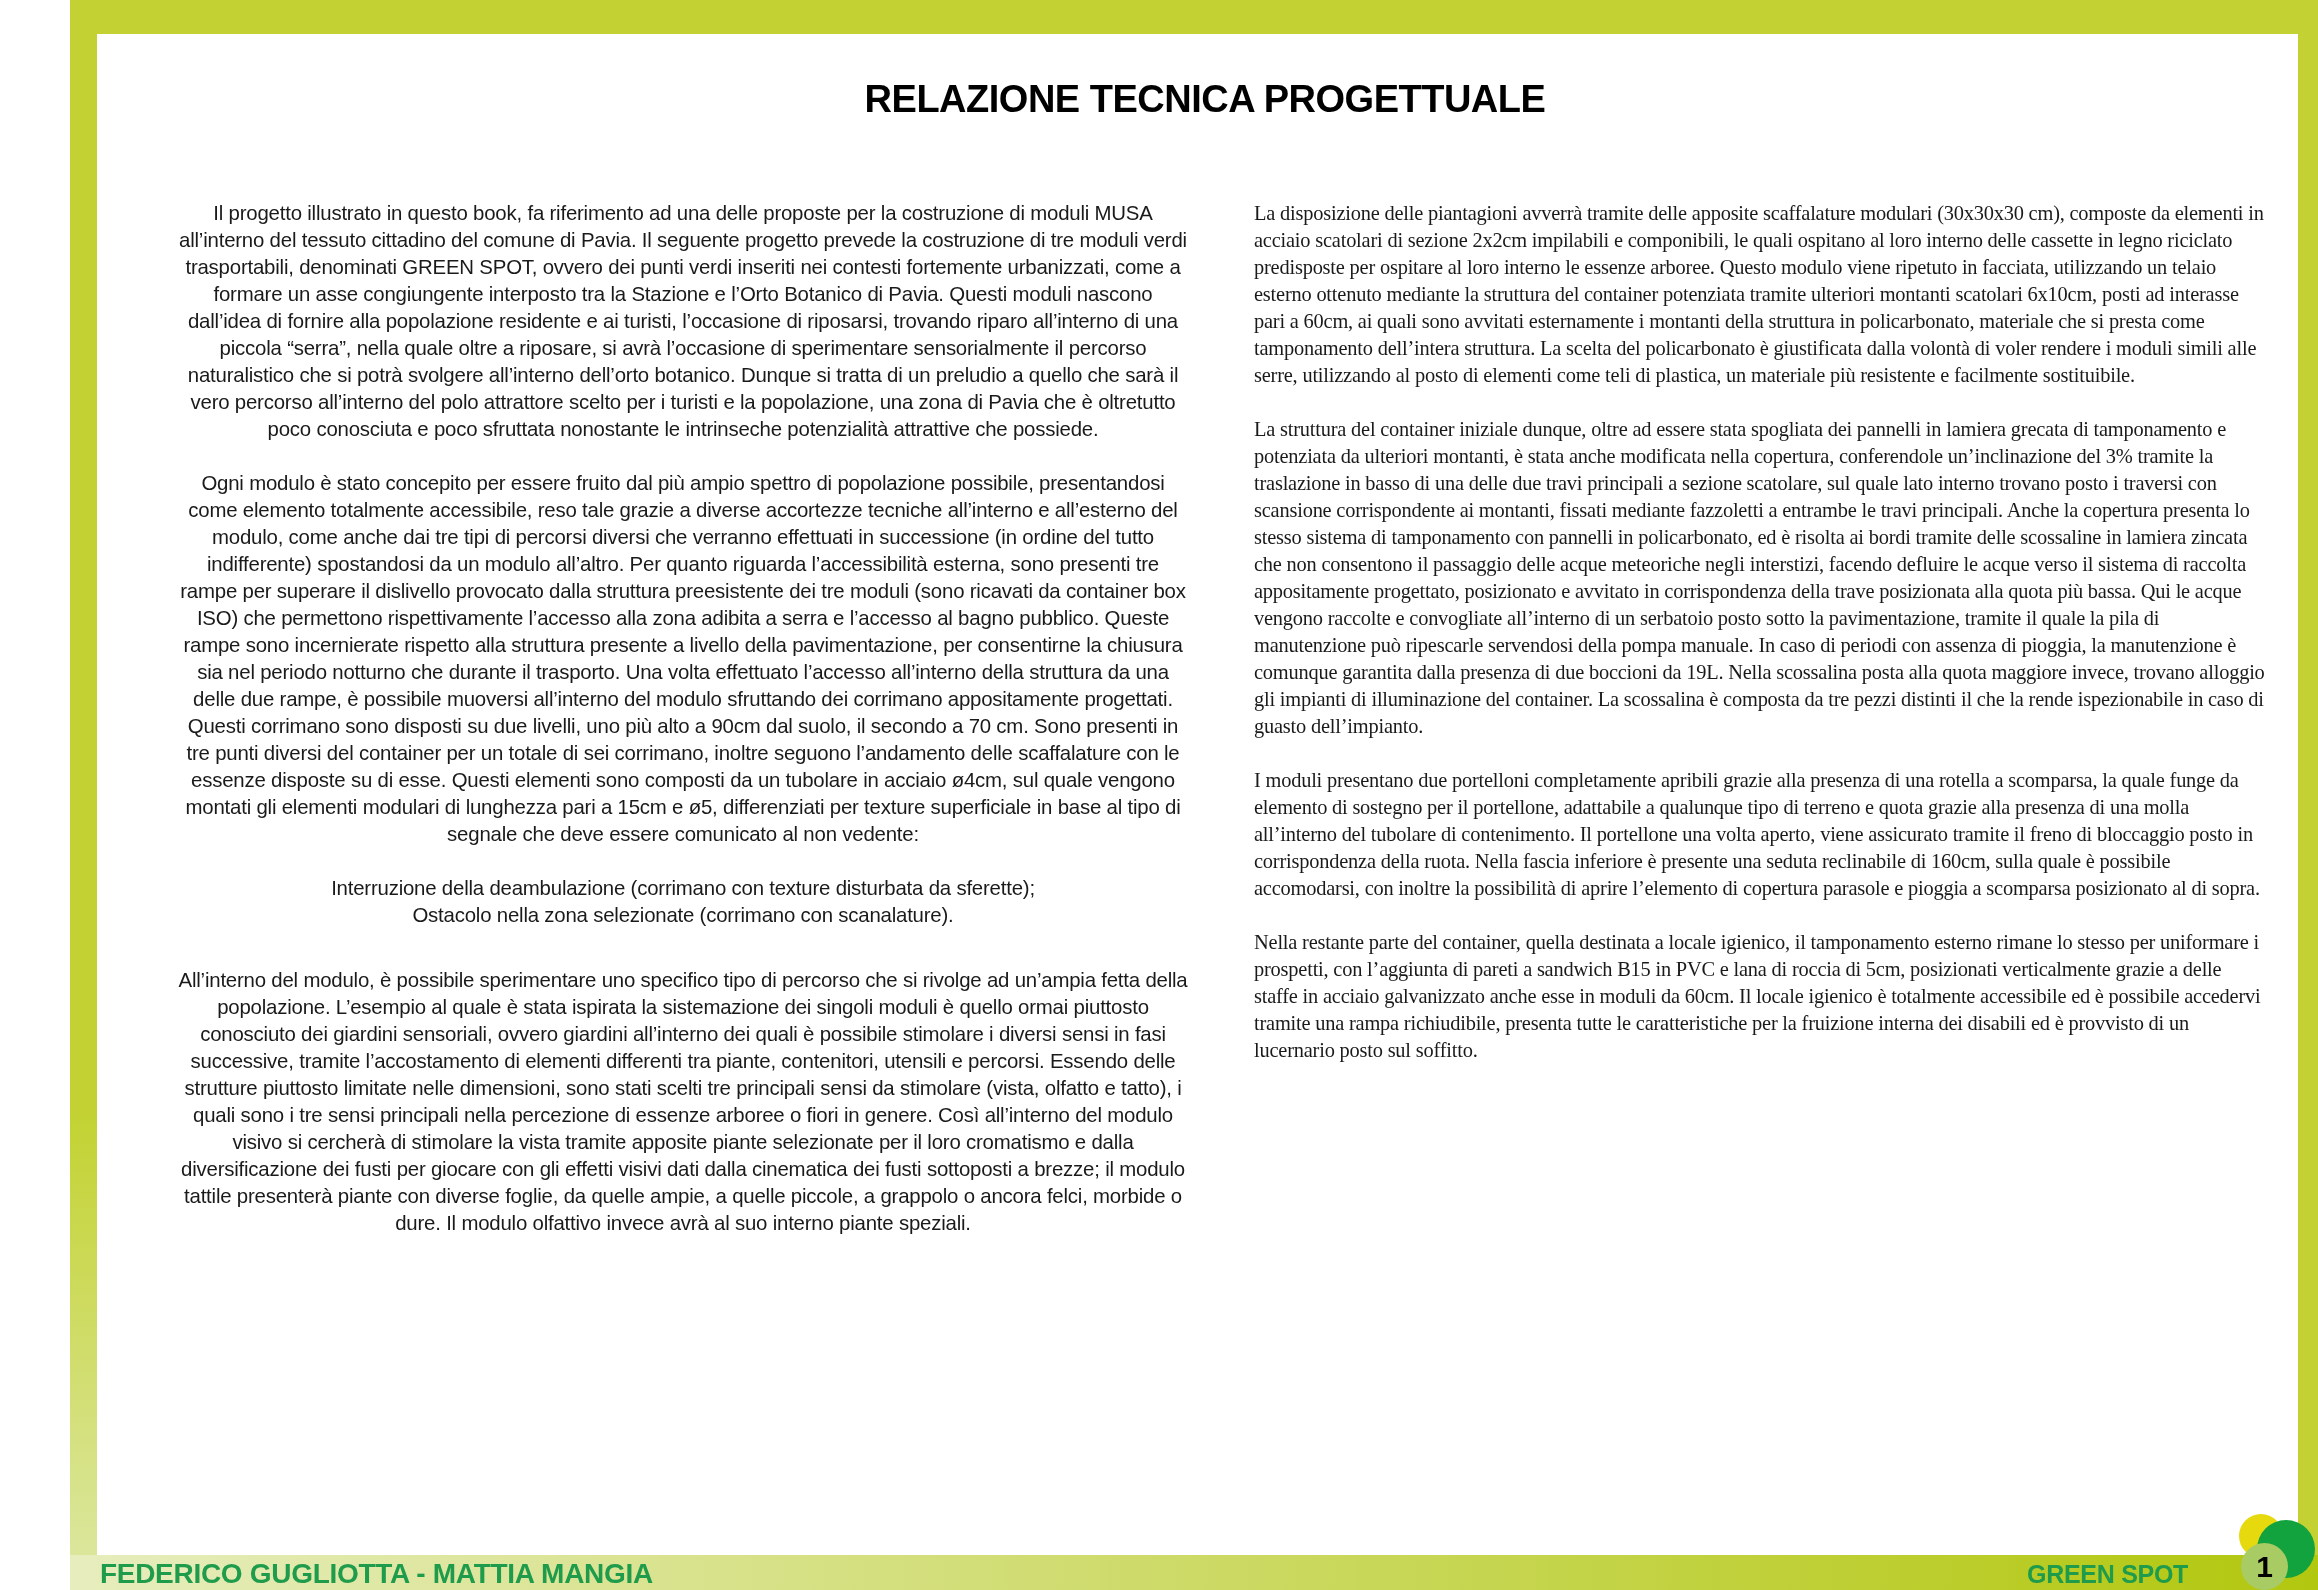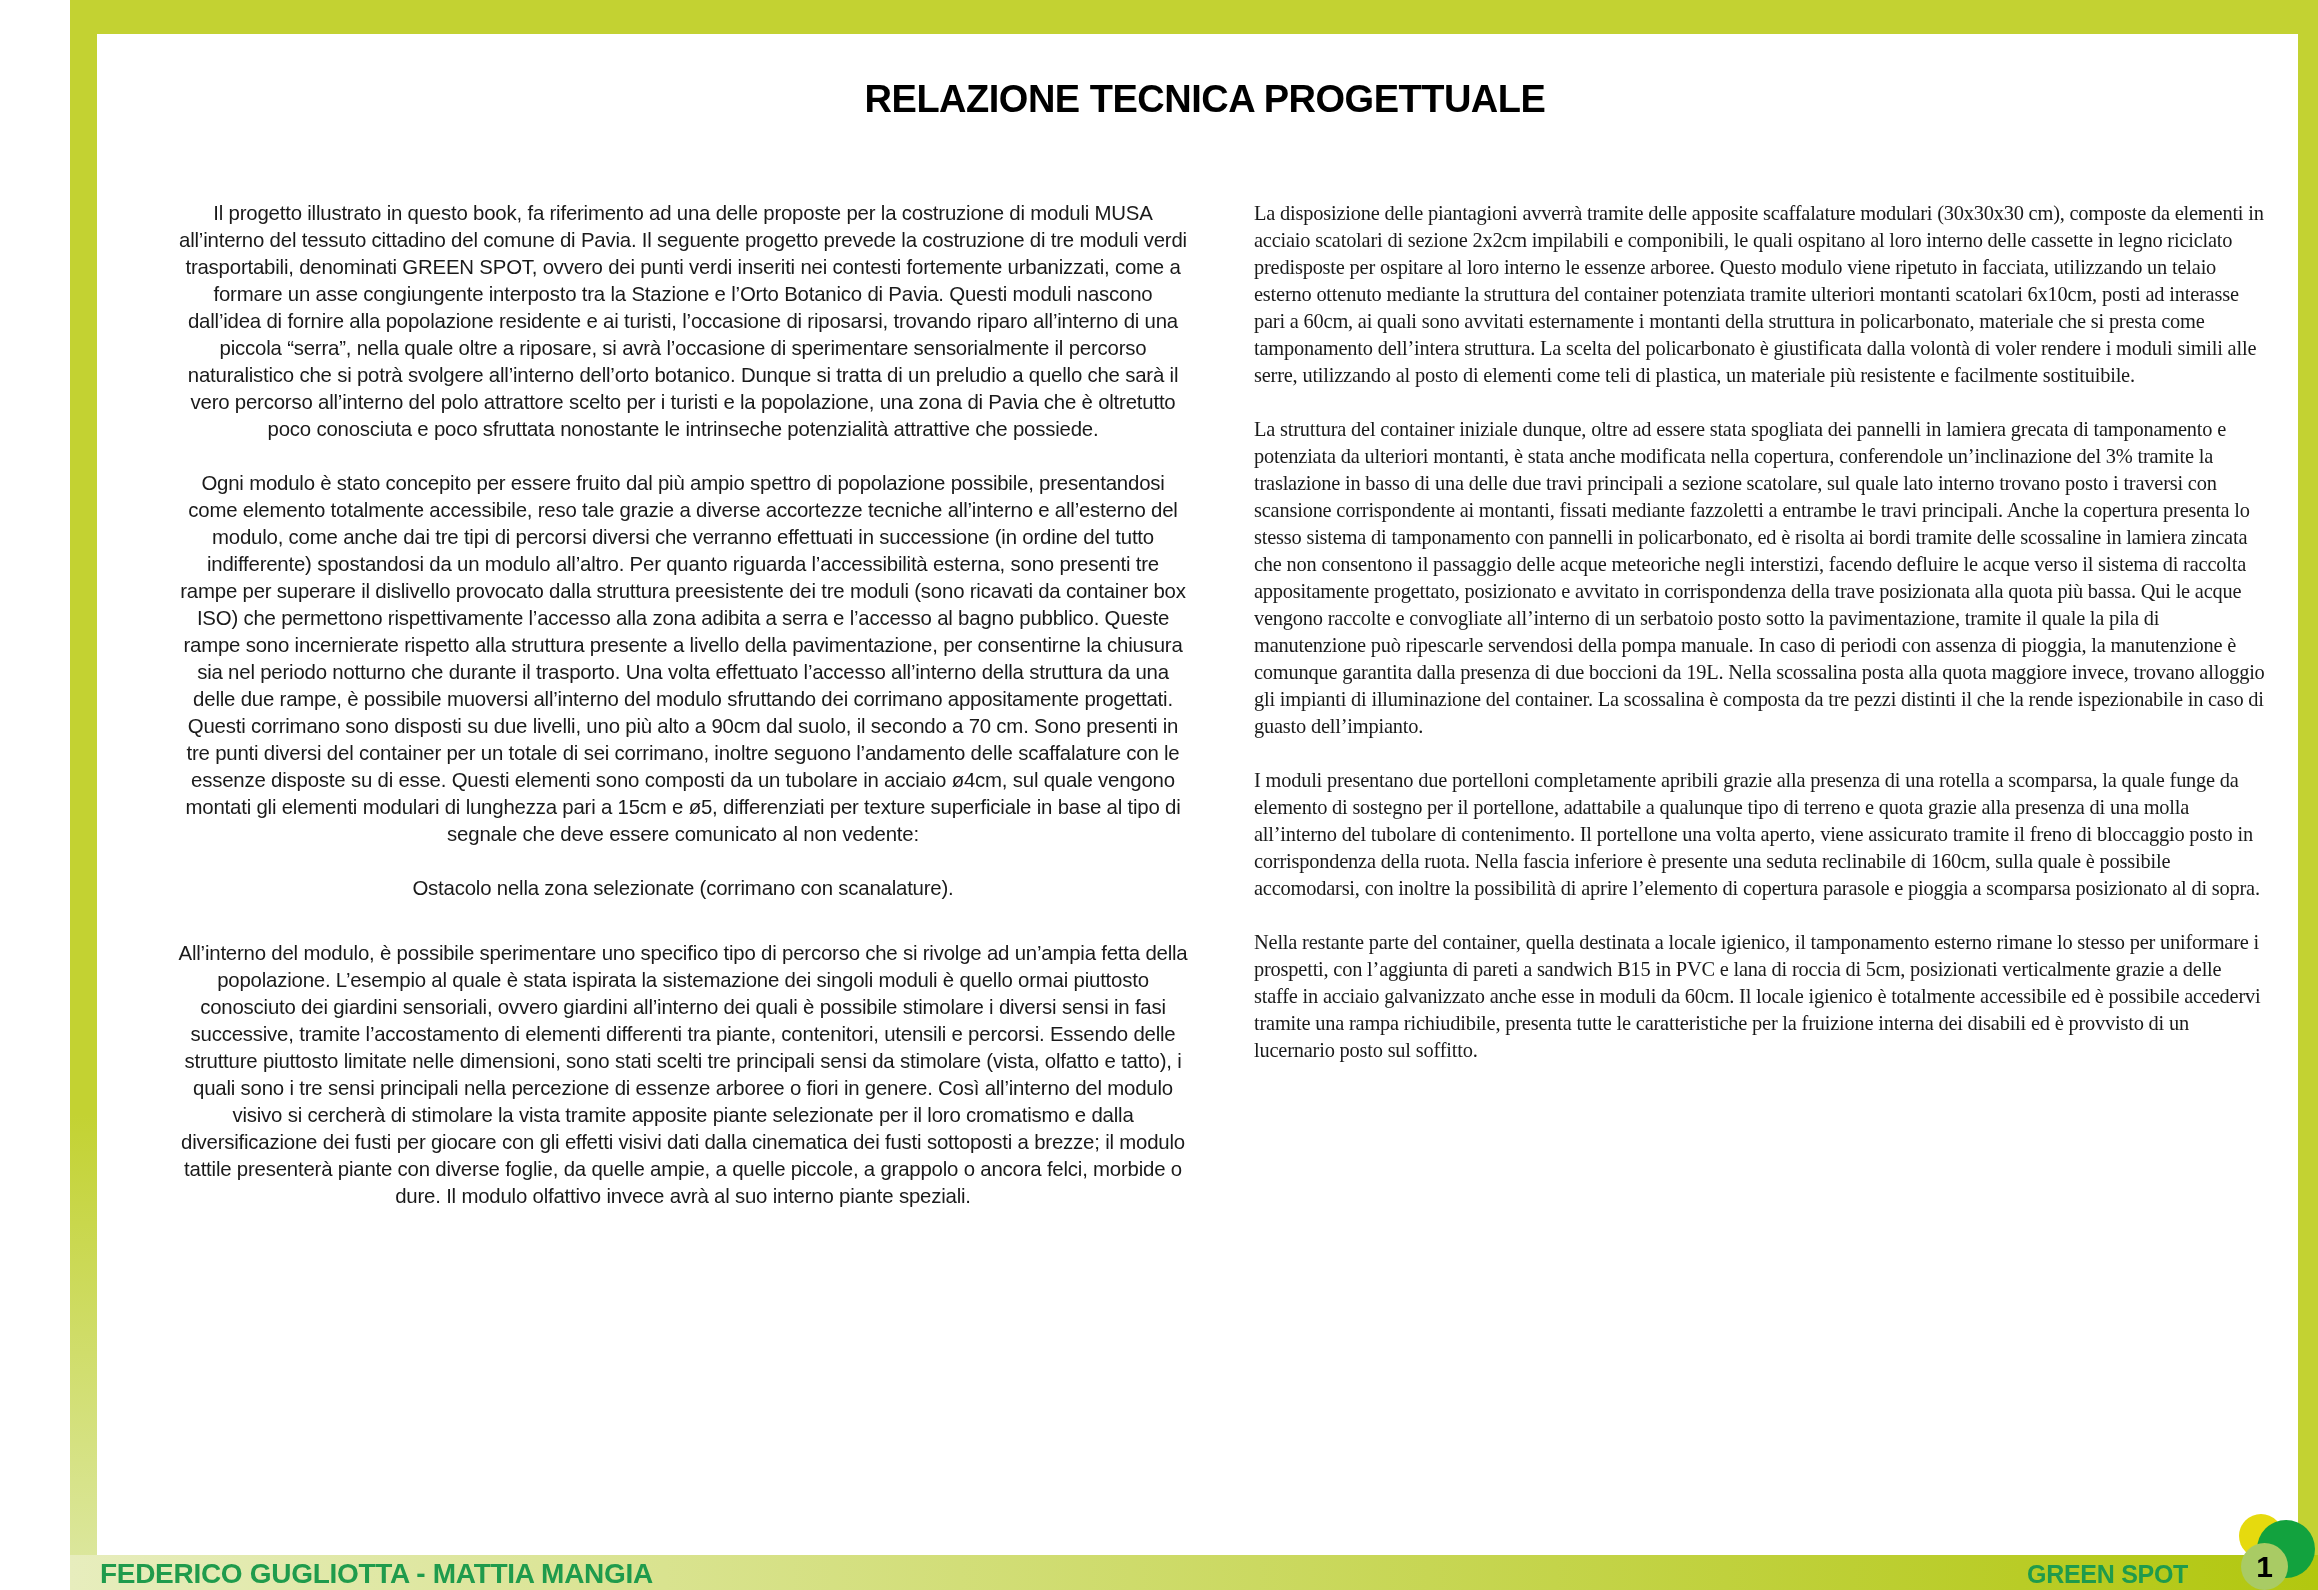--- a/index.html
+++ b/index.html
@@ -101,20 +101,21 @@
 <div class="bar-top"></div>
 <div class="bar-left"></div>
 <div class="bar-right"></div>
 
 <div class="page-title">RELAZIONE TECNICA PROGETTUALE</div>
 
 <div class="col col-left">
   <p>Il progetto illustrato in questo book, fa riferimento ad una delle proposte per la costruzione di moduli MUSA all’interno del tessuto cittadino del comune di Pavia. Il seguente progetto prevede la costruzione di tre moduli verdi trasportabili, denominati GREEN SPOT, ovvero dei punti verdi inseriti nei contesti fortemente urbanizzati, come a formare un asse congiungente interposto tra la Stazione e l’Orto Botanico di Pavia. Questi moduli nascono dall’idea di fornire alla popolazione residente e ai turisti, l’occasione di riposarsi, trovando riparo all’interno di una piccola “serra”, nella quale oltre a riposare, si avrà l’occasione di sperimentare sensorialmente il percorso naturalistico che si potrà svolgere all’interno dell’orto botanico. Dunque si tratta di un preludio a quello che sarà il vero percorso all’interno del polo attrattore scelto per i turisti e la popolazione, una zona di Pavia che è oltretutto poco conosciuta e poco sfruttata nonostante le intrinseche potenzialità attrattive che possiede.</p>
   <p>Ogni modulo è stato concepito per essere fruito dal più ampio spettro di popolazione possibile, presentandosi come elemento totalmente accessibile, reso tale grazie a diverse accortezze tecniche all’interno e all’esterno del modulo, come anche dai tre tipi di percorsi diversi che verranno effettuati in successione (in ordine del tutto indifferente) spostandosi da un modulo all’altro. Per quanto riguarda l’accessibilità esterna, sono presenti tre rampe per superare il dislivello provocato dalla struttura preesistente dei tre moduli (sono ricavati da container box ISO) che permettono rispettivamente l’accesso alla zona adibita a serra e l’accesso al bagno pubblico. Queste rampe sono incernierate rispetto alla struttura presente a livello della pavimentazione, per consentirne la chiusura sia nel periodo notturno che durante il trasporto. Una volta effettuato l’accesso all’interno della struttura da una delle due rampe, è possibile muoversi all’interno del modulo sfruttando dei corrimano appositamente progettati. Questi corrimano sono disposti su due livelli, uno più alto a 90cm dal suolo, il secondo a 70 cm.  Sono presenti in tre punti diversi del container per un totale di sei corrimano, inoltre seguono l’andamento delle scaffalature con le essenze disposte su di esse. Questi elementi sono composti da un  tubolare in acciaio ø4cm, sul quale vengono montati gli elementi modulari di lunghezza pari a 15cm e ø5, differenziati per texture superficiale in base al tipo di segnale che deve essere comunicato al non vedente:</p>
   <div class="signal-list">
+    <p>Interruzione della deambulazione (corrimano con texture disturbata da sferette);</p>
     <p>Ostacolo nella zona selezionate (corrimano con scanalature).</p>
   </div>
   <p>All’interno del modulo, è possibile sperimentare uno specifico tipo di percorso che si rivolge ad un’ampia fetta della popolazione. L’esempio al quale è stata ispirata la sistemazione dei singoli moduli è quello ormai piuttosto conosciuto dei giardini sensoriali, ovvero giardini all’interno dei quali è possibile stimolare i diversi sensi in fasi successive, tramite l’accostamento di elementi differenti tra piante, contenitori, utensili e percorsi. Essendo delle strutture piuttosto limitate nelle dimensioni, sono stati scelti tre principali sensi da stimolare (vista, olfatto e tatto), i quali sono i tre sensi principali nella percezione di essenze arboree o fiori in genere. Così all’interno del modulo visivo si cercherà di stimolare la vista tramite apposite piante selezionate per il loro cromatismo e dalla diversificazione dei fusti per giocare con gli effetti visivi dati dalla cinematica dei fusti sottoposti a brezze; il modulo tattile presenterà piante con diverse foglie, da quelle ampie, a quelle piccole, a grappolo o ancora felci, morbide o dure. Il modulo olfattivo invece avrà al suo interno piante speziali.</p>
 </div>
 
 <div class="col col-right">
   <p>La disposizione delle piantagioni avverrà tramite delle apposite scaffalature modulari (30x30x30 cm), composte da elementi in acciaio scatolari di sezione 2x2cm impilabili e componibili, le quali ospitano al loro interno delle cassette in legno riciclato predisposte per ospitare al loro interno le essenze arboree. Questo modulo viene ripetuto in facciata, utilizzando un telaio esterno ottenuto mediante la struttura del container potenziata tramite ulteriori montanti scatolari 6x10cm, posti ad interasse pari a 60cm, ai quali sono avvitati esternamente i montanti della struttura in policarbonato, materiale che si presta come tamponamento dell’intera struttura. La scelta del policarbonato è giustificata dalla volontà di voler rendere i moduli simili alle serre, utilizzando al posto di elementi come teli di plastica, un materiale più resistente e facilmente sostituibile.</p>
   <p>La struttura del container iniziale dunque, oltre ad essere stata spogliata dei pannelli in lamiera grecata di tamponamento e potenziata da ulteriori montanti, è stata anche modificata nella copertura, conferendole un’inclinazione del 3% tramite la traslazione in basso di una delle due travi principali a sezione scatolare, sul quale lato interno trovano posto i traversi con scansione corrispondente ai montanti, fissati mediante fazzoletti a entrambe le travi principali. Anche la copertura presenta lo stesso sistema di tamponamento con pannelli in policarbonato, ed è risolta ai bordi tramite delle scossaline in lamiera zincata che non consentono il passaggio delle acque meteoriche negli interstizi, facendo defluire le acque verso il sistema di raccolta appositamente progettato, posizionato e avvitato in corrispondenza della trave posizionata alla quota più bassa. Qui le acque vengono raccolte e convogliate all’interno di un serbatoio posto sotto la pavimentazione, tramite il quale la pila di manutenzione può ripescarle servendosi della pompa manuale. In caso di periodi con assenza di pioggia, la manutenzione è comunque garantita dalla presenza di due boccioni da 19L. Nella scossalina posta alla quota maggiore invece, trovano alloggio gli impianti di illuminazione del container. La scossalina è composta da tre pezzi distinti il che la rende ispezionabile in caso di guasto dell’impianto.</p>
   <p>I moduli presentano due portelloni completamente apribili grazie alla presenza di una rotella a scomparsa, la quale funge da elemento di sostegno per il portellone, adattabile a qualunque tipo di terreno e quota grazie alla presenza di una molla all’interno del tubolare di contenimento. Il portellone una volta aperto, viene assicurato tramite il freno di bloccaggio posto in corrispondenza della ruota. Nella fascia inferiore è presente una seduta reclinabile di 160cm, sulla quale è possibile accomodarsi, con inoltre la possibilità di aprire l’elemento di copertura parasole e pioggia a scomparsa posizionato al di sopra.</p>
   <p>Nella restante parte del container, quella destinata a locale igienico, il tamponamento esterno rimane lo stesso per uniformare i prospetti, con l’aggiunta di pareti a sandwich B15 in PVC e lana di roccia di 5cm, posizionati verticalmente grazie a delle staffe in acciaio galvanizzato anche esse in moduli da 60cm. Il locale igienico è totalmente accessibile ed è possibile accedervi tramite una rampa richiudibile, presenta tutte le caratteristiche per la fruizione interna dei disabili ed è provvisto di un lucernario posto sul soffitto.</p>

